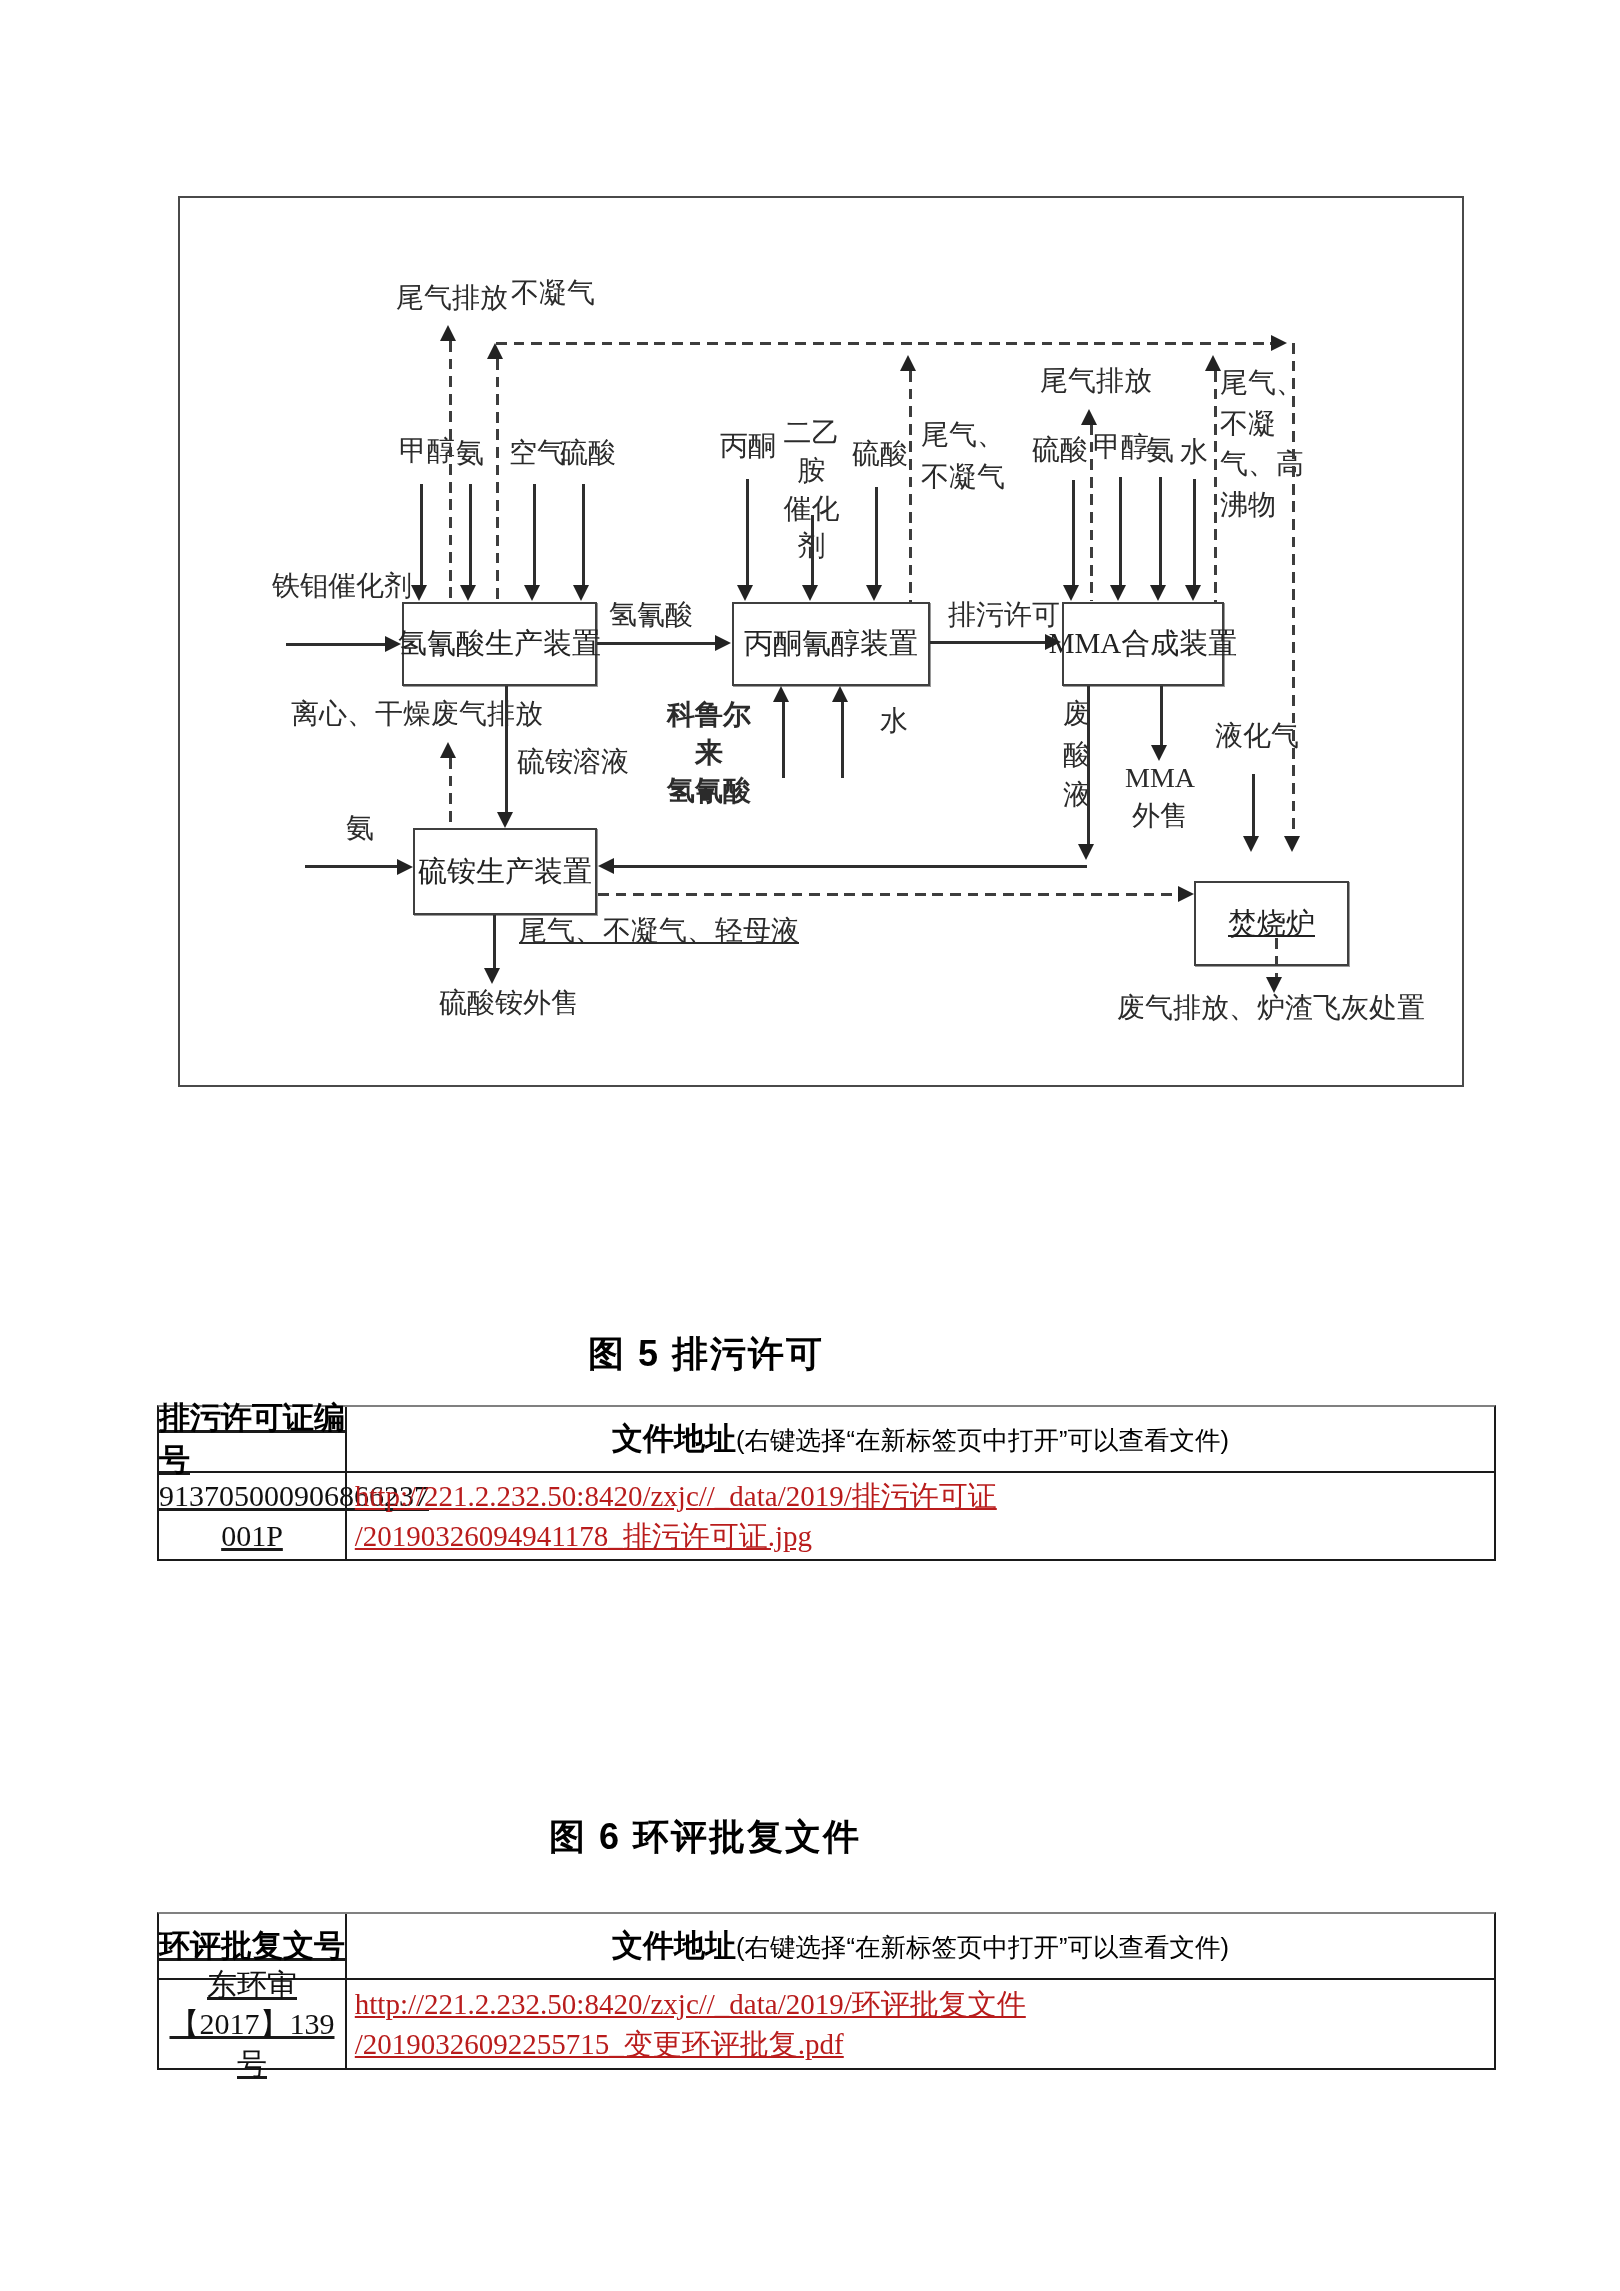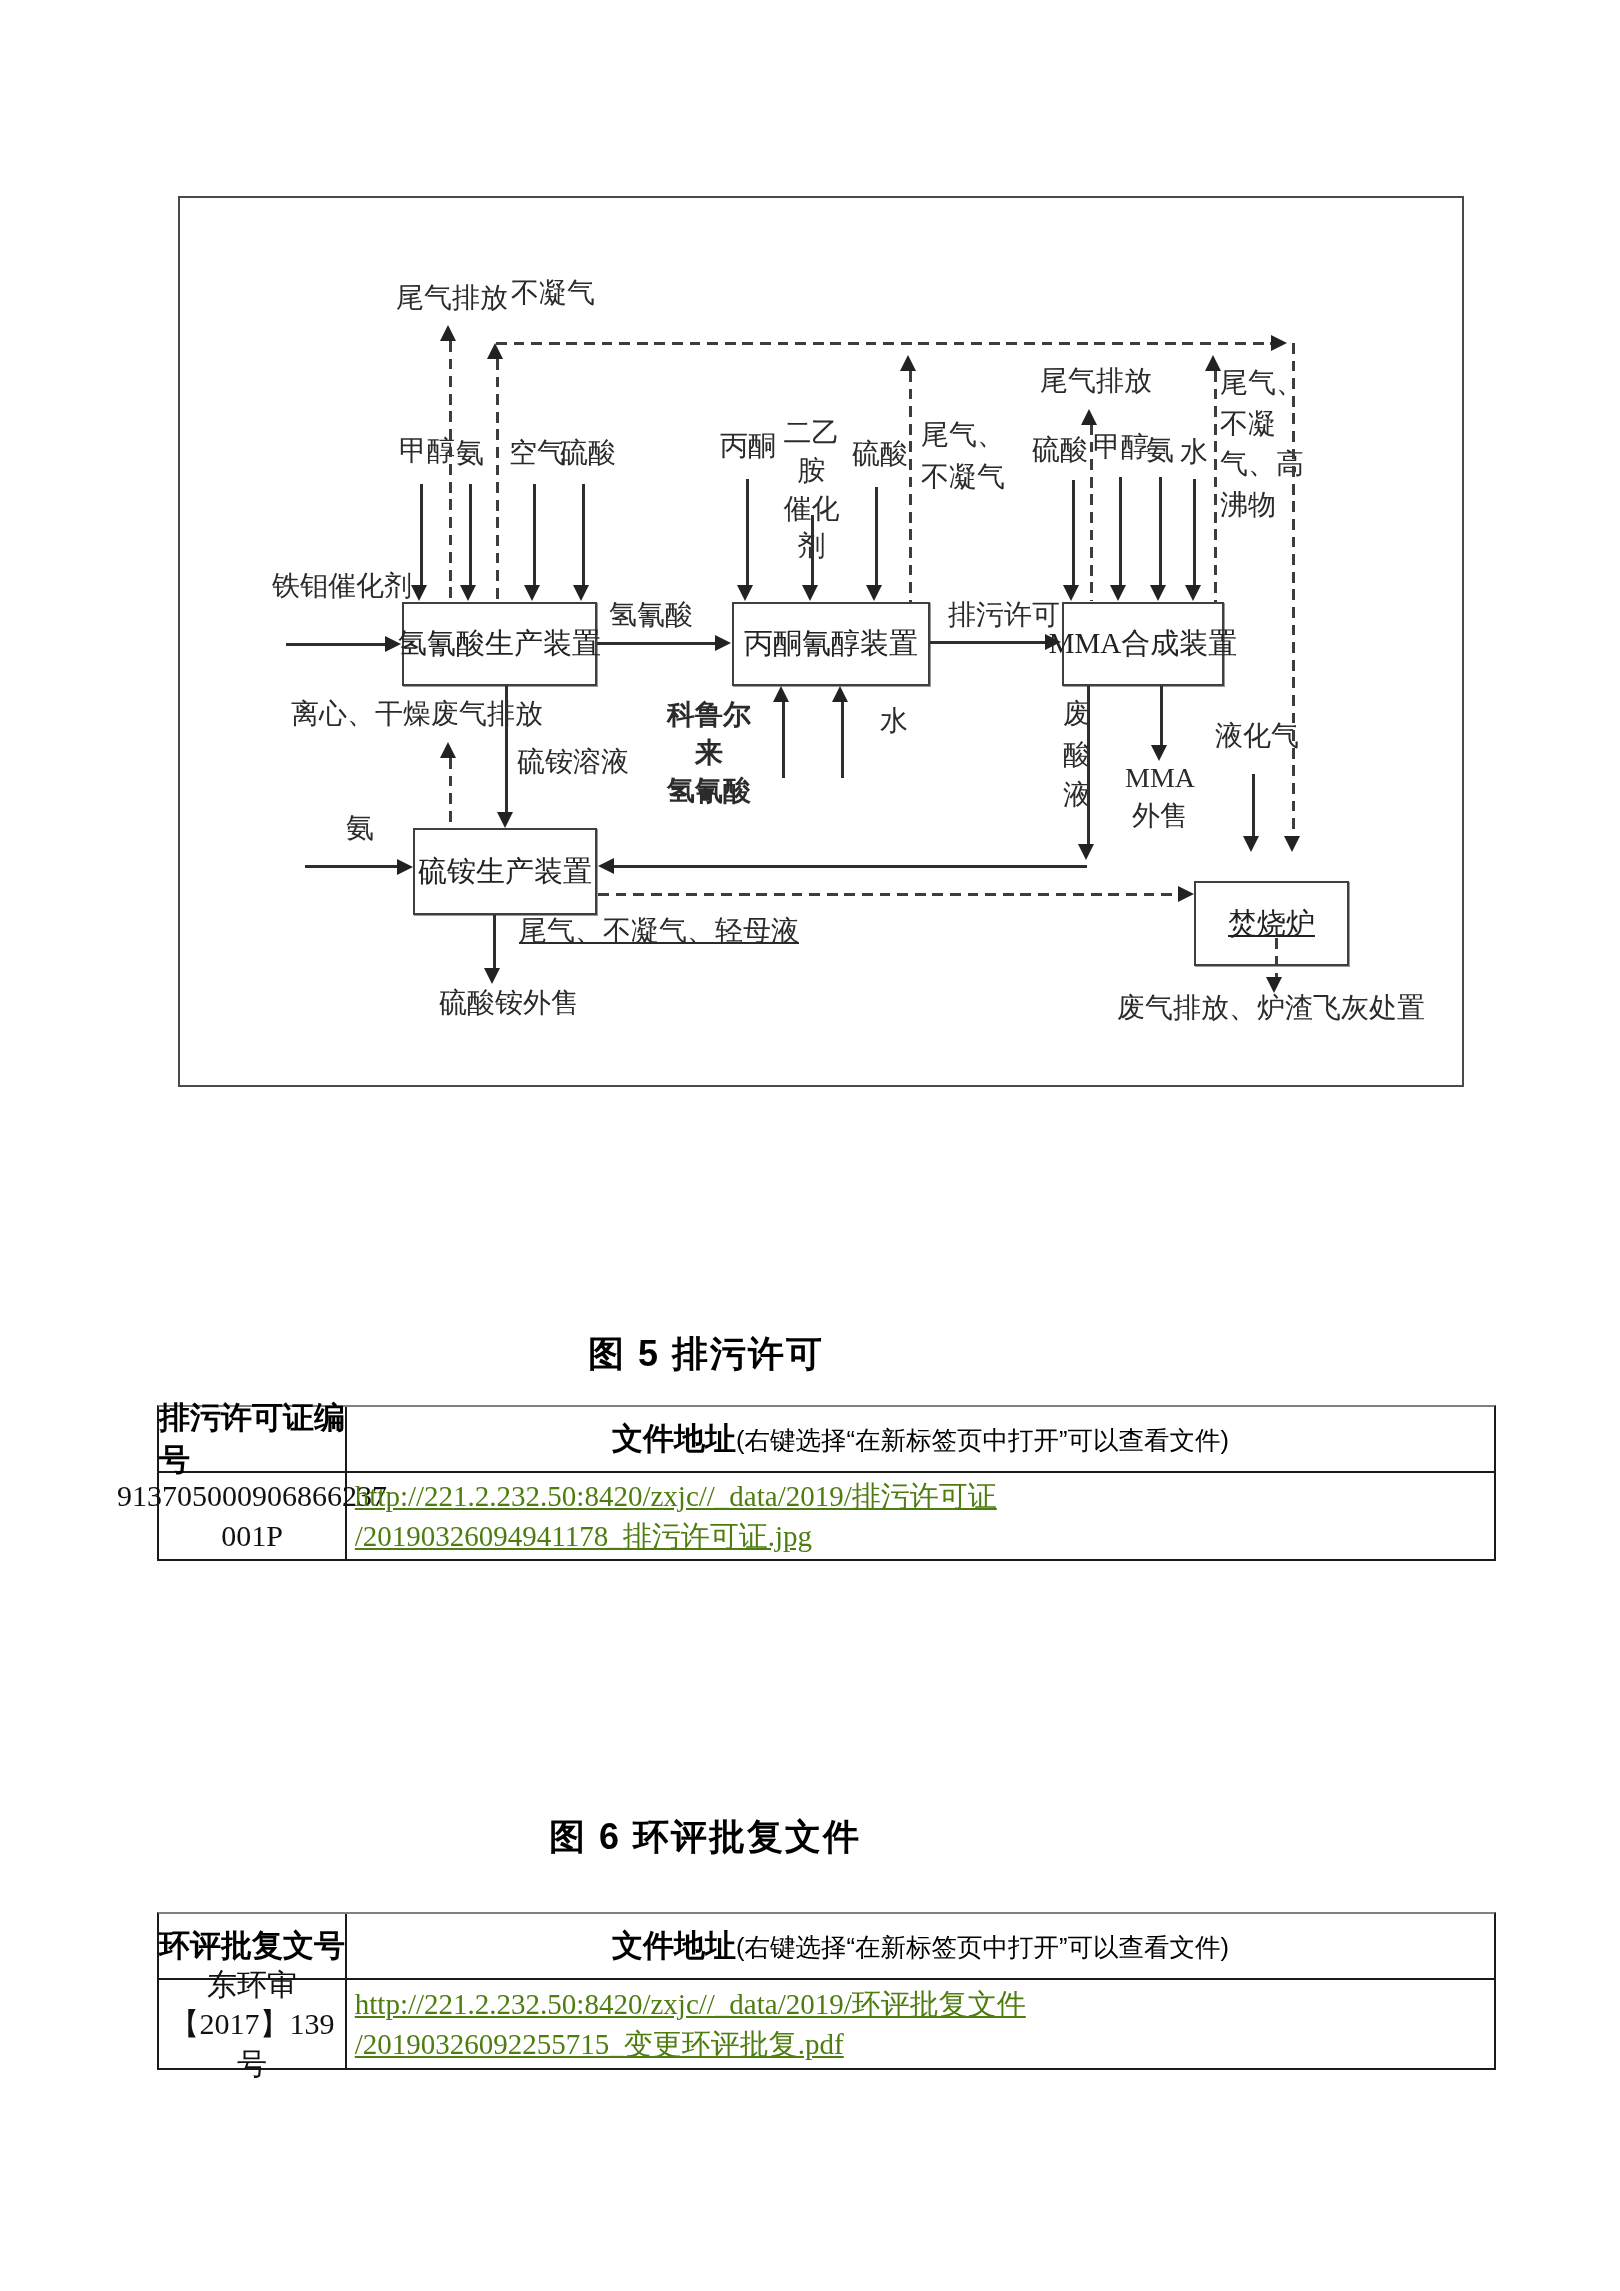--- a/index.html
+++ b/index.html
@@ -24,28 +24,28 @@
   .ah-left{border-top:8.8px solid transparent;border-bottom:8.8px solid transparent;border-right:16.7px solid #222;}
   
   .fig-caption{position:absolute;font-family:"Liberation Sans",sans-serif;
        font-weight:bold;font-size:36px;color:#000;white-space:nowrap;letter-spacing:2px;}
   
   .doc-table{position:absolute;left:157px;width:1335px;border:2px solid #1a1a1a;
        border-top:2.9px solid #808080;background:#fff;}
   .tr{position:relative;display:flex;width:100%;}
   .tr.header{border-bottom:2px solid #1a1a1a;}
   .td1{width:186px;border-right:2px solid #1a1a1a;display:flex;flex-direction:column;
-       align-items:center;justify-content:center;}
+       justify-content:center;text-decoration:underline;}
   .td2{flex:1;display:flex;flex-direction:column;justify-content:center;}
   .hdr-cell{font-family:"Liberation Sans",sans-serif;font-weight:bold;font-size:31px;color:#000;}
   .hdr-note{font-family:"Liberation Sans",sans-serif;font-weight:normal;font-size:25.5px;color:#000;}
   .td2.center{align-items:center;}
   .cell-line{font-size:30px;line-height:1.32;color:#111;text-align:center;}
   .link-block{margin-left:7.8px;text-decoration:none;cursor:pointer;}
-  .link-line{display:block;font-size:29px;line-height:1.38;color:#4d7c0f;
+  .link-line{display:block;font-size:29px;line-height:1.38;color:#b91c1c;
        text-decoration:underline;white-space:nowrap;}
 </style>
 </head>
 <body>
 
 <div id="flowchart-frame">
     <div class="fc-box" style="left: 222px; top: 404px; width: 191px; height: 80px;">氢氰酸生产装置</div>
     <div class="fc-box" style="left: 552px; top: 404px; width: 194px; height: 80px;">丙酮氰醇装置</div>
     <div class="fc-box" style="left: 882px; top: 404px; width: 158px; height: 80px;">MMA合成装置</div>
     <div class="fc-box" style="left: 233px; top: 630px; width: 180px; height: 83px;">硫铵生产装置</div>

